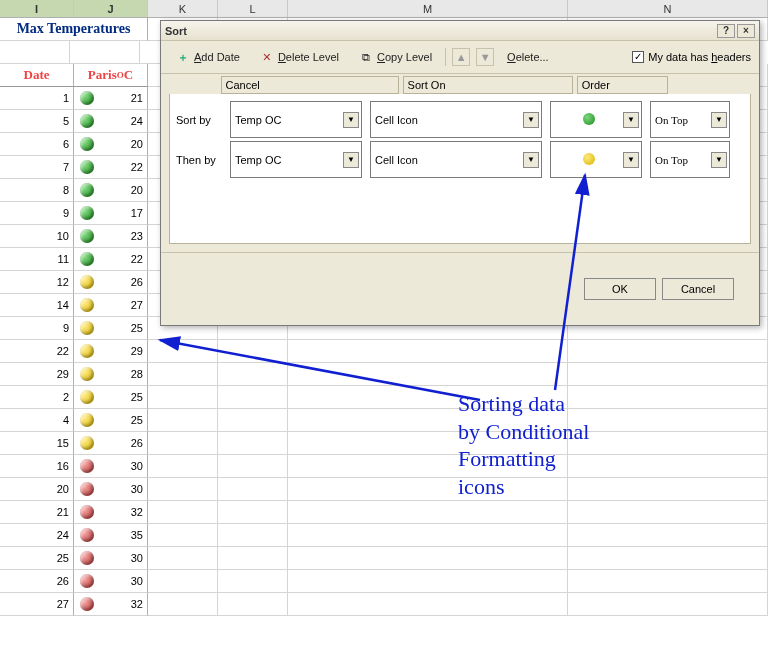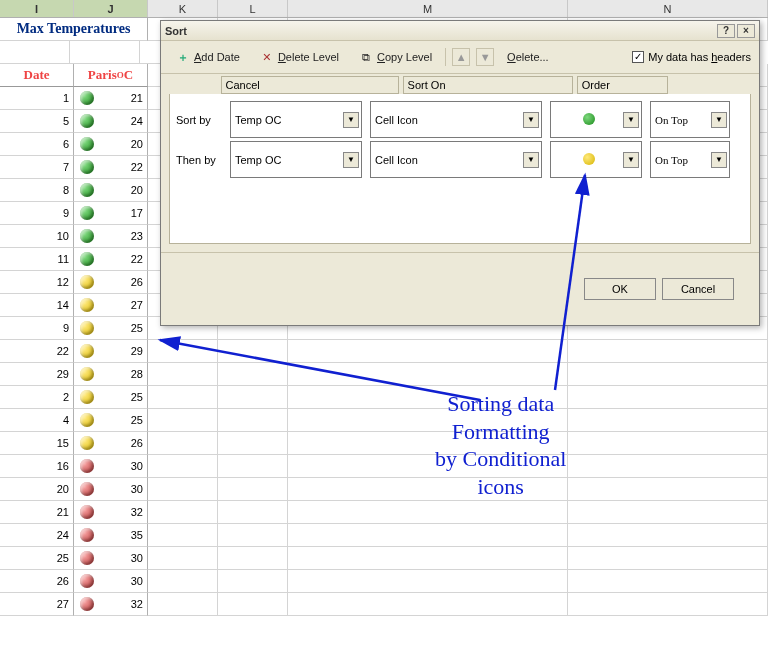--- a/index.html
+++ b/index.html
@@ -174,25 +174,25 @@
   }
   .dbtn {
     min-width: 72px; height: 22px;
     border: 1px solid #888; background: #ece9d8;
     display: flex; align-items: center; justify-content: center;
   }
 
   
   .anno {
     position: absolute;
-    left: 435px; top: 390px;
+    left: 458px; top: 390px;
     color: #1020d0;
     font-family: "Times New Roman", serif;
     font-size: 22px;
-    text-align: center;
+    text-align: left;
     line-height: 1.25;
   }
   svg.arrows { position: absolute; left: 0; top: 0; pointer-events: none; }
 
   u.acc { text-decoration: underline; }
 </style>
 </head>
 <body>
 
 <div class="colheads">
@@ -571,22 +571,22 @@
   </div>
 
   <div class="dbtns">
     <div class="dbtn">OK</div>
     <div class="dbtn">Cancel</div>
   </div>
 </div>
 
 <div class="anno">
   <div>Sorting data</div>
+  <div>by Conditional</div>
   <div>Formatting</div>
-  <div>by Conditional</div>
   <div>icons</div>
 </div>
 
 <svg class="arrows" width="768" height="663">
   <defs>
     <marker id="ah" markerWidth="10" markerHeight="10" refX="8" refY="3" orient="auto">
       <path d="M0,0 L9,3 L0,6 Z" fill="#1020d0"></path>
     </marker>
   </defs>
   <line x1="555" y1="390" x2="585" y2="175" stroke="#1020d0" stroke-width="2.5" marker-end="url(#ah)"></line>

